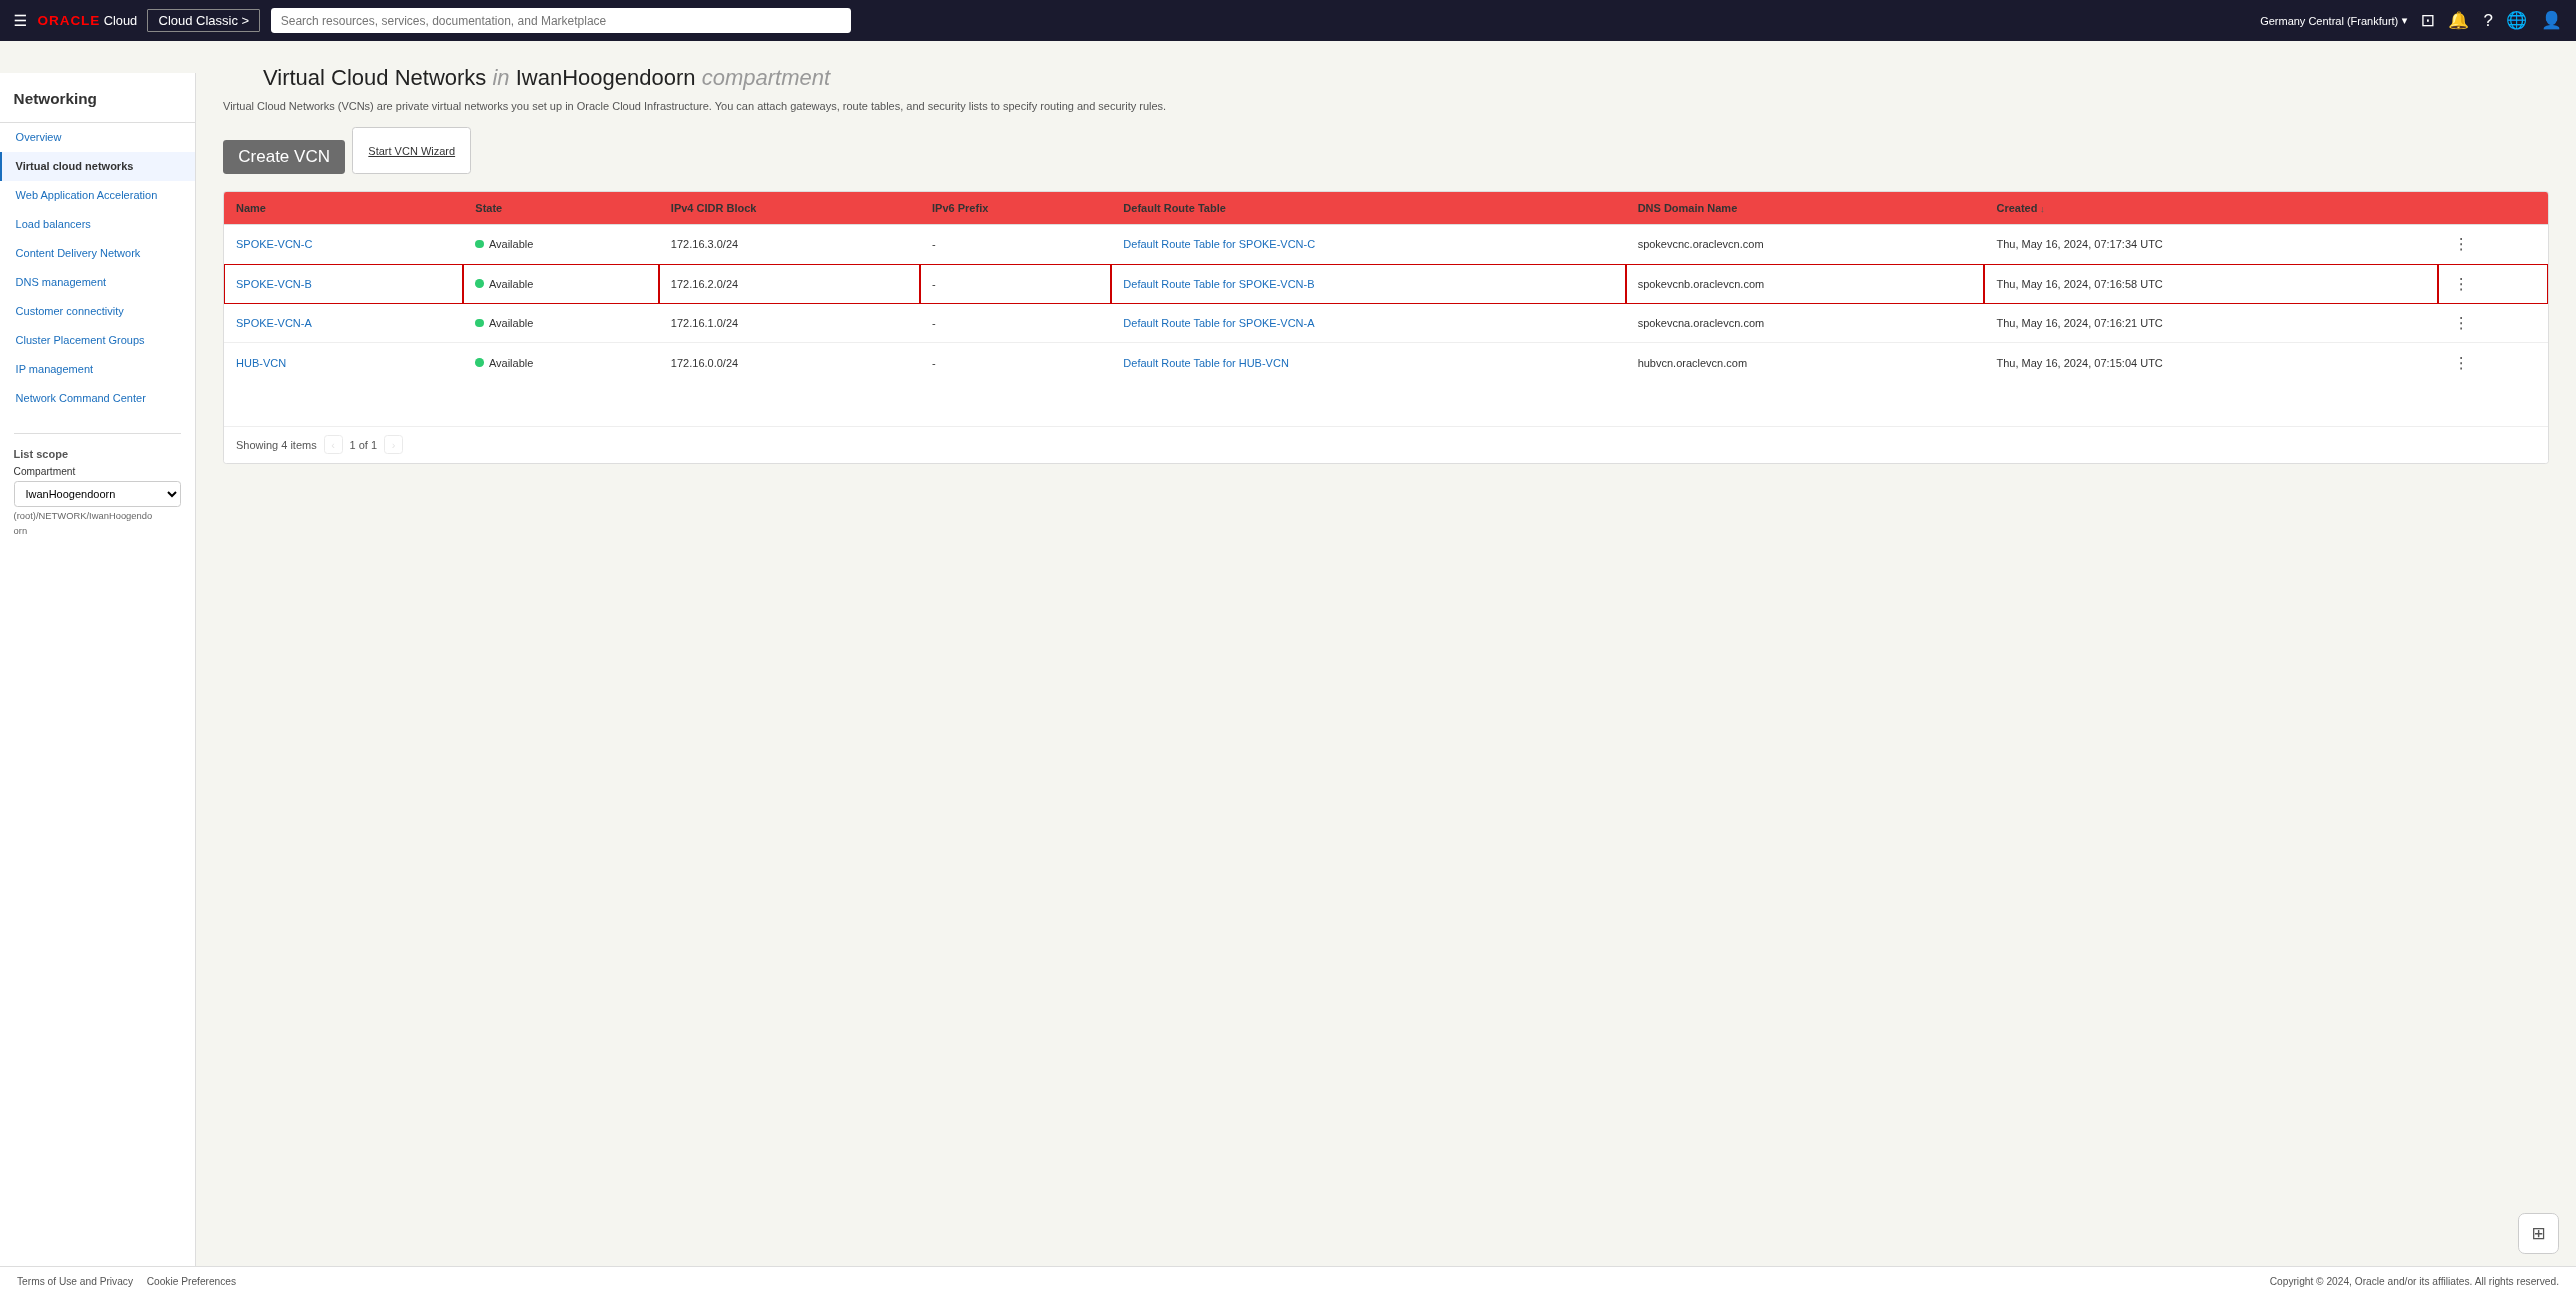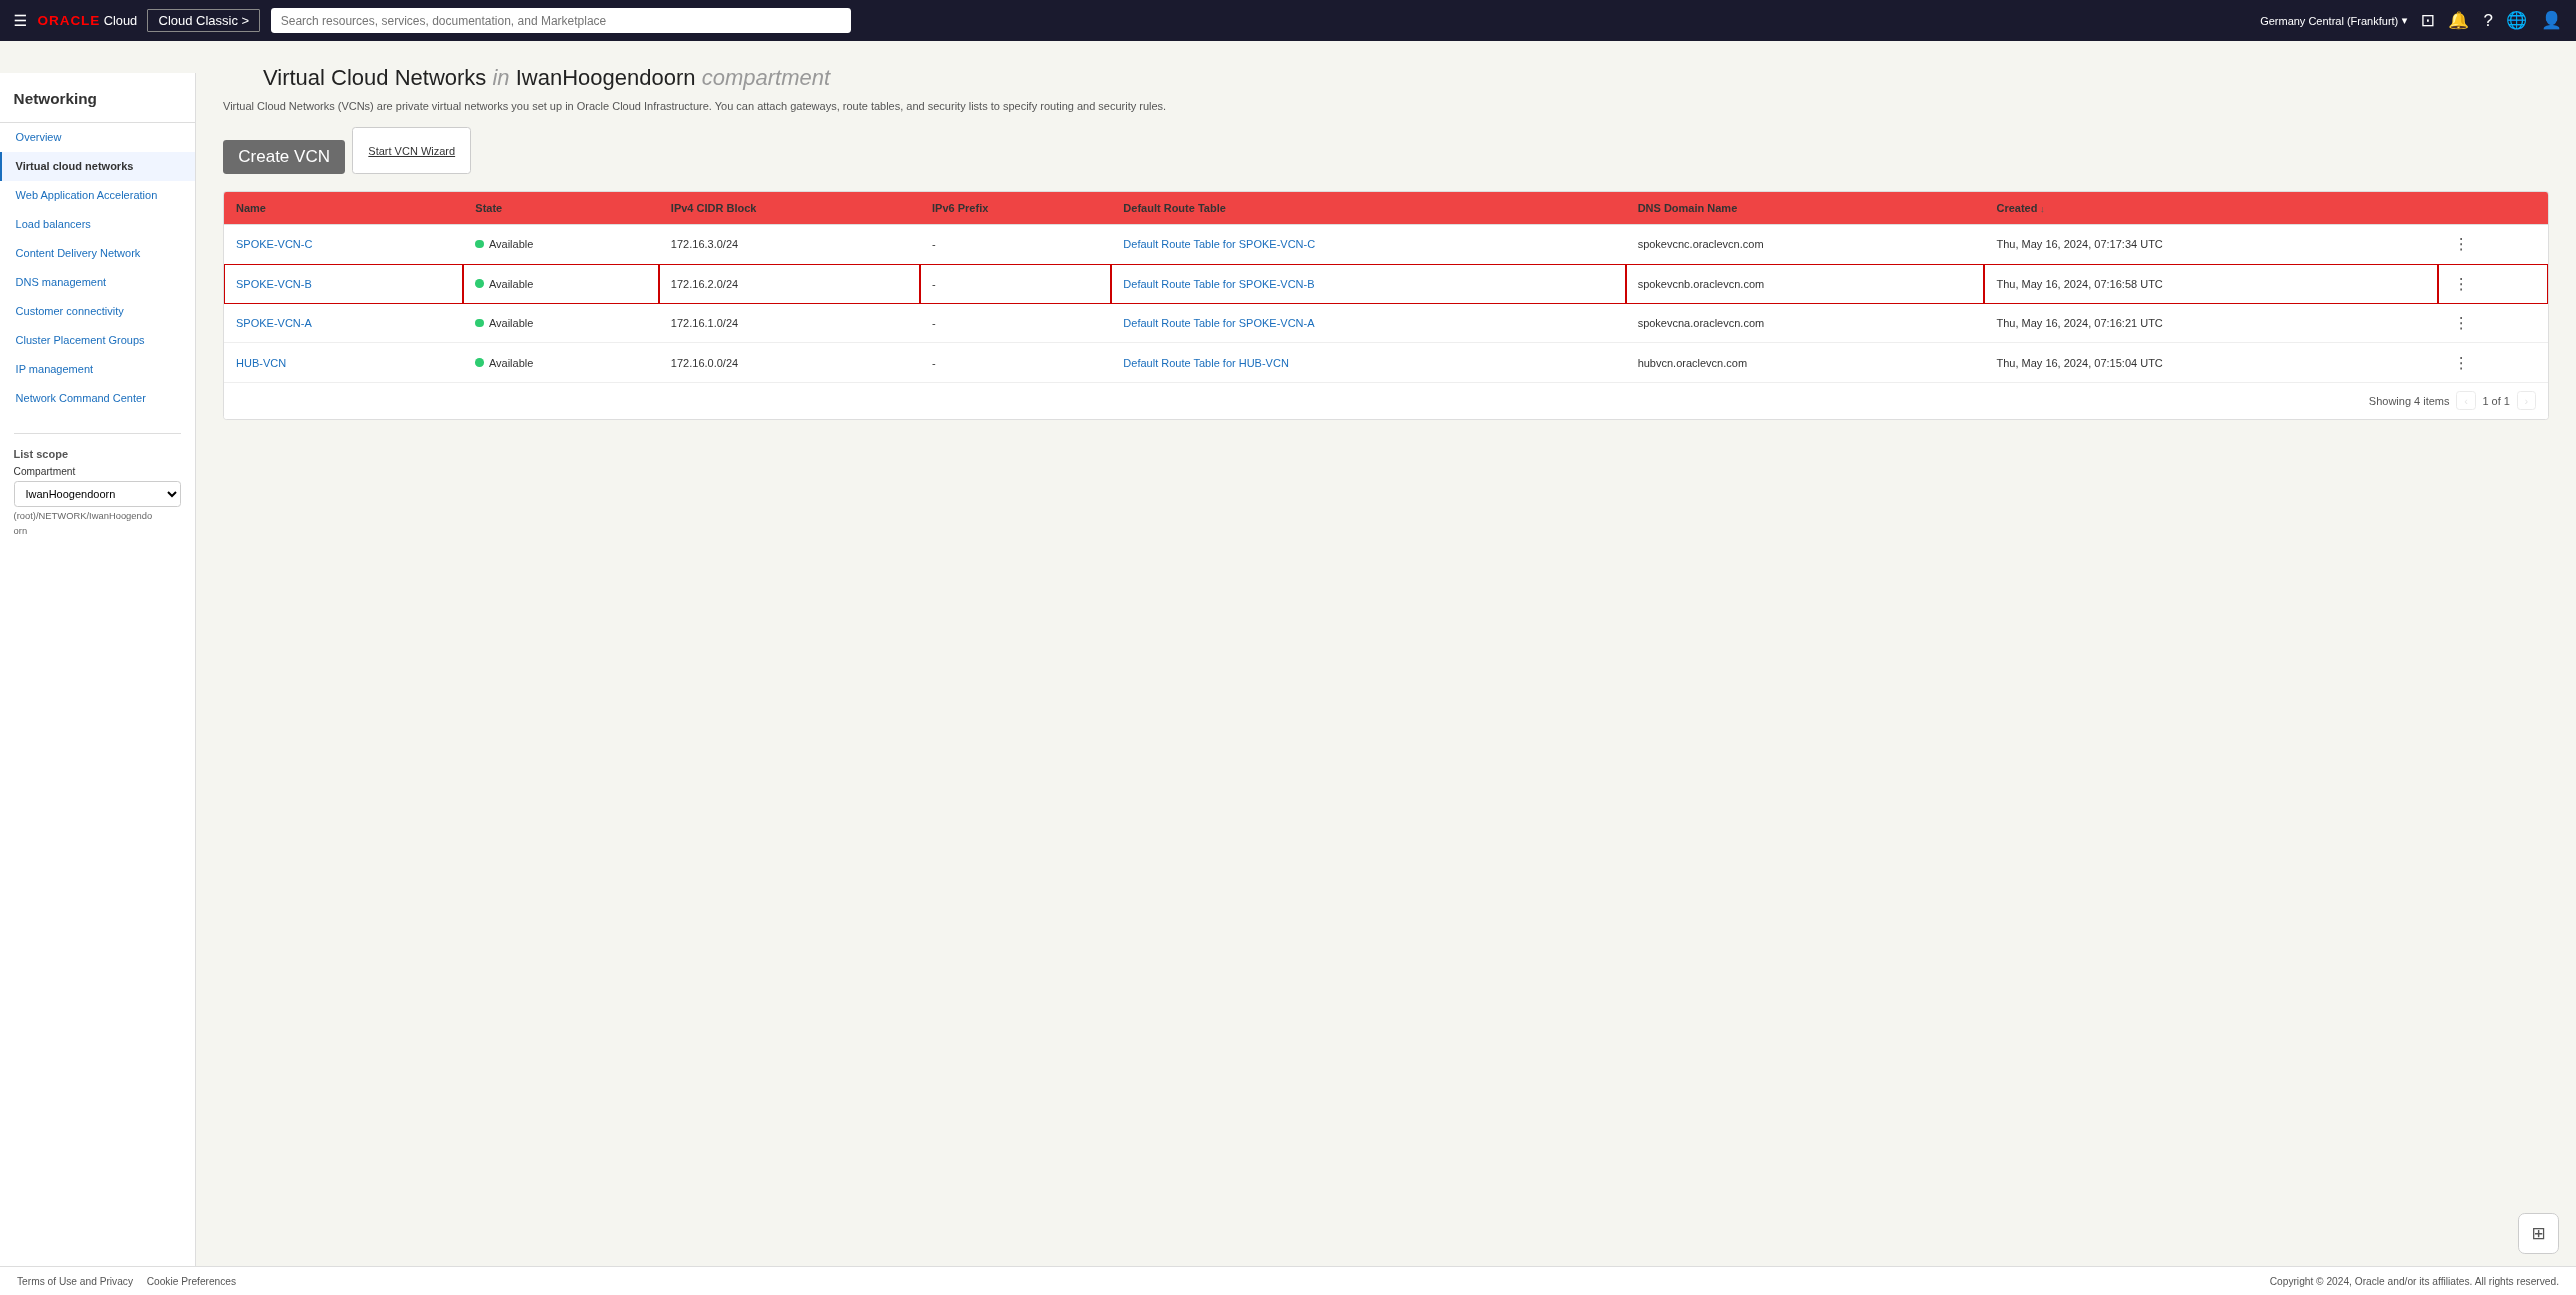--- a/index.html
+++ b/index.html
@@ -187,24 +187,24 @@
       padding: 0 3.4px;
     }
 
     
     .table-footer {
       padding: 8.5px 12px;
       font-size: 11px;
       color: #555;
       display: flex;
       align-items: center;
-      justify-content: flex-end;
       gap: 6.8px;
       border-top: 0.9px solid #eee;
       background: #fff;
+      margin-top: 44px;
     }
     .pagination-btn {
       background: none;
       border: 0.9px solid #ccc;
       border-radius: 3.4px;
       padding: 2.6px 6.8px;
       cursor: pointer;
       font-size: 11px;
     }
     .pagination-btn:disabled { opacity: 0.4; cursor: default; }

